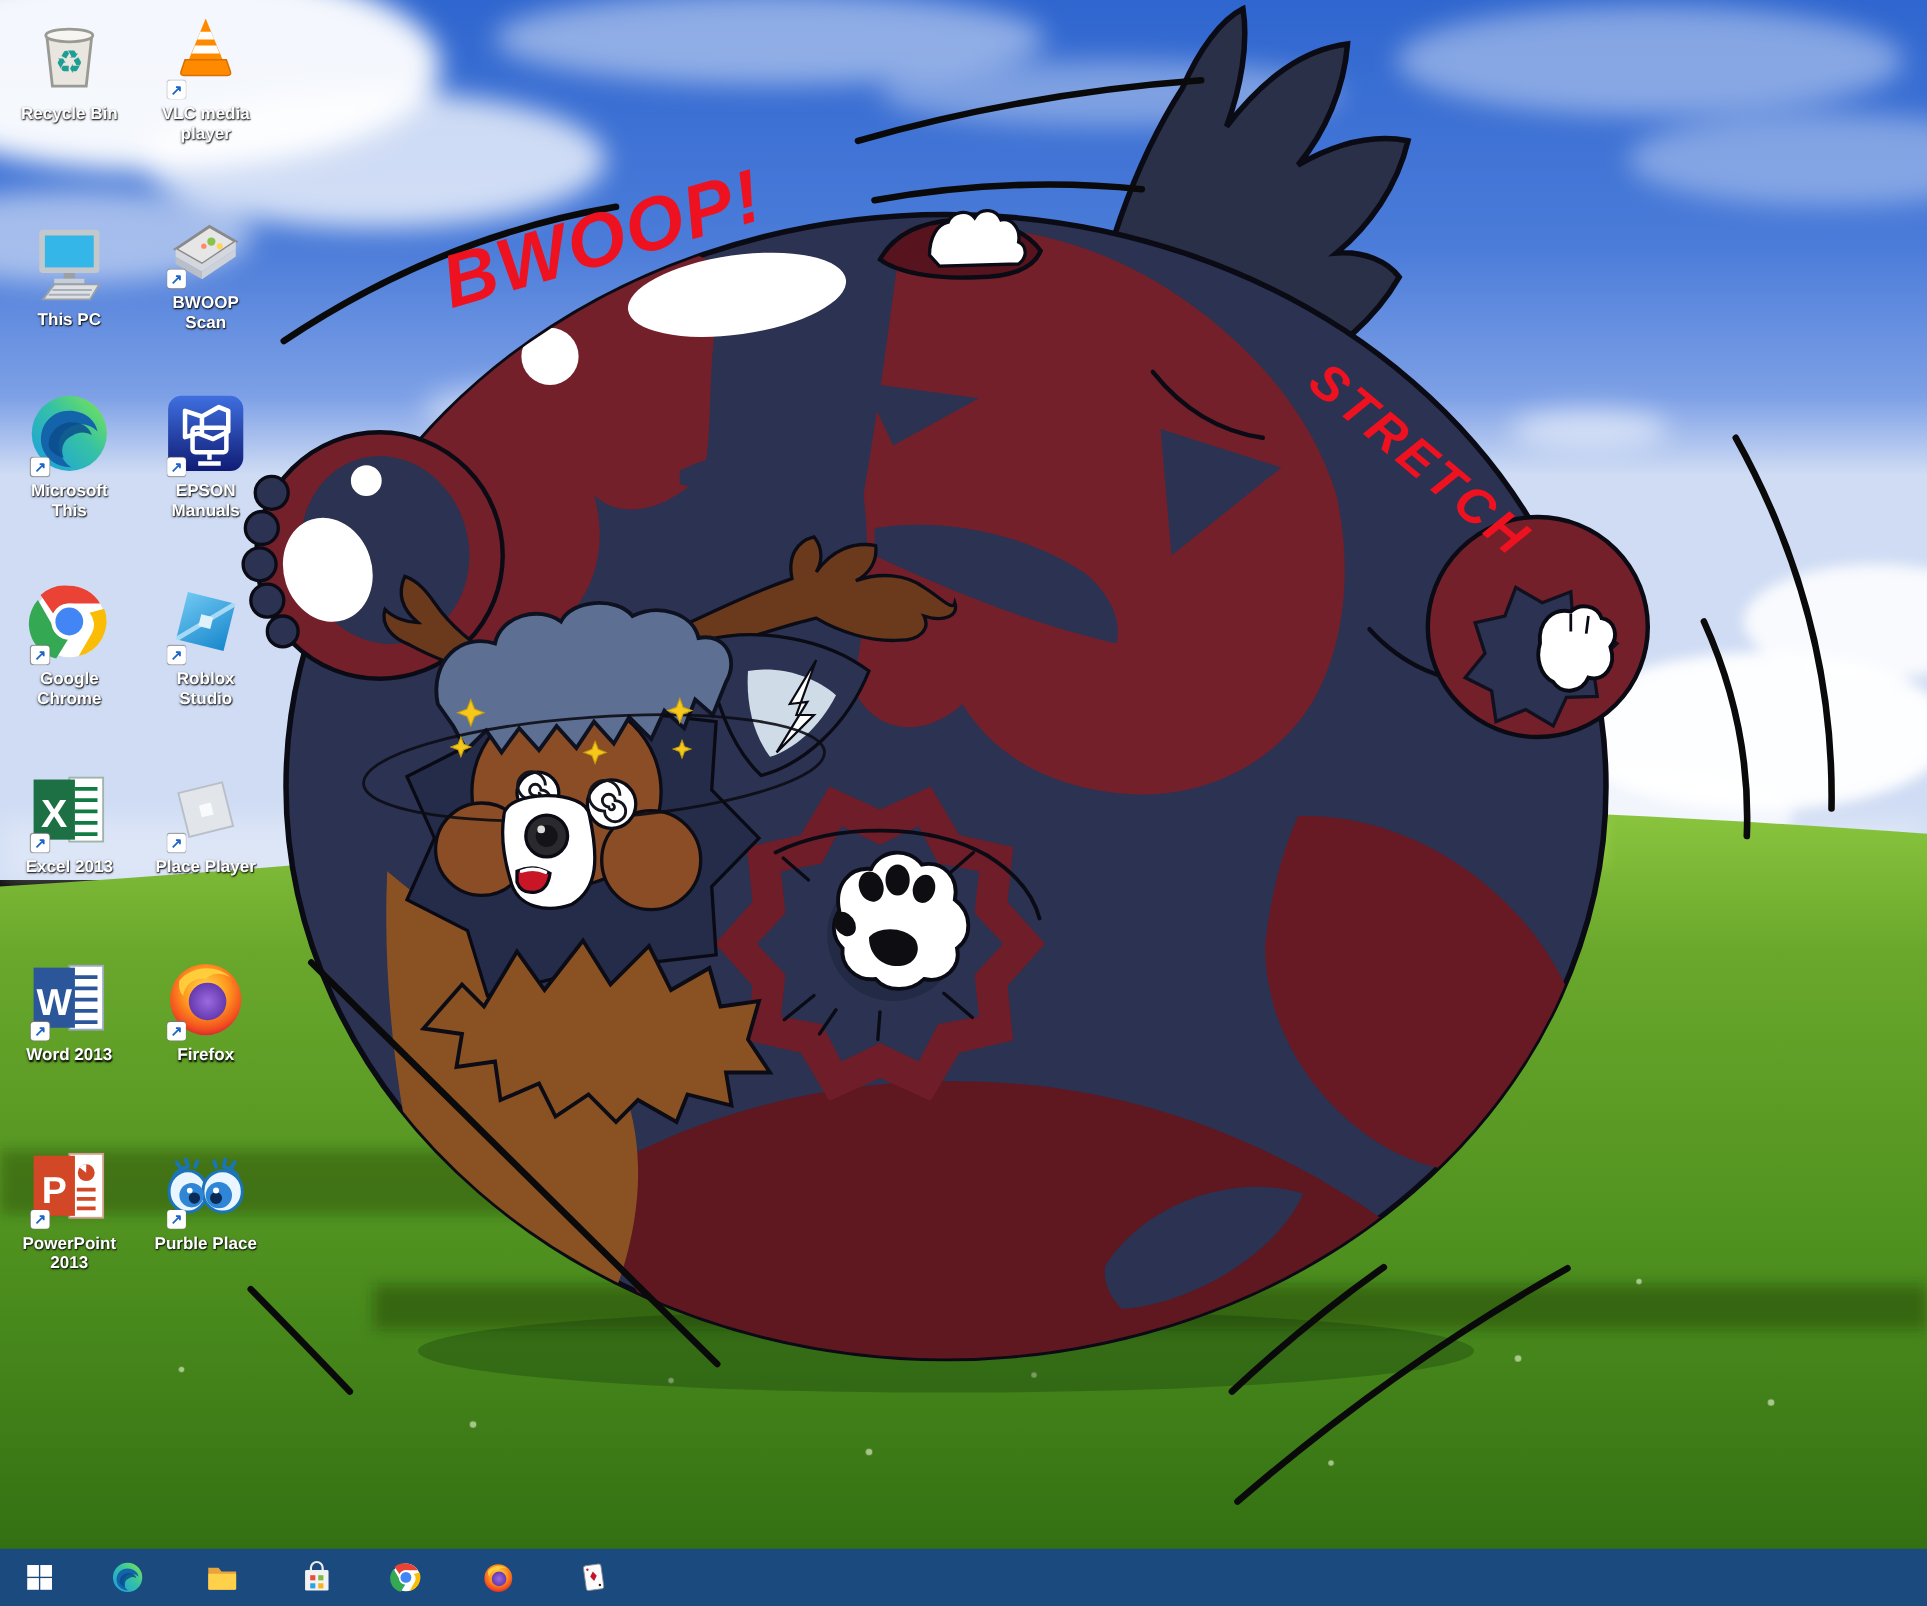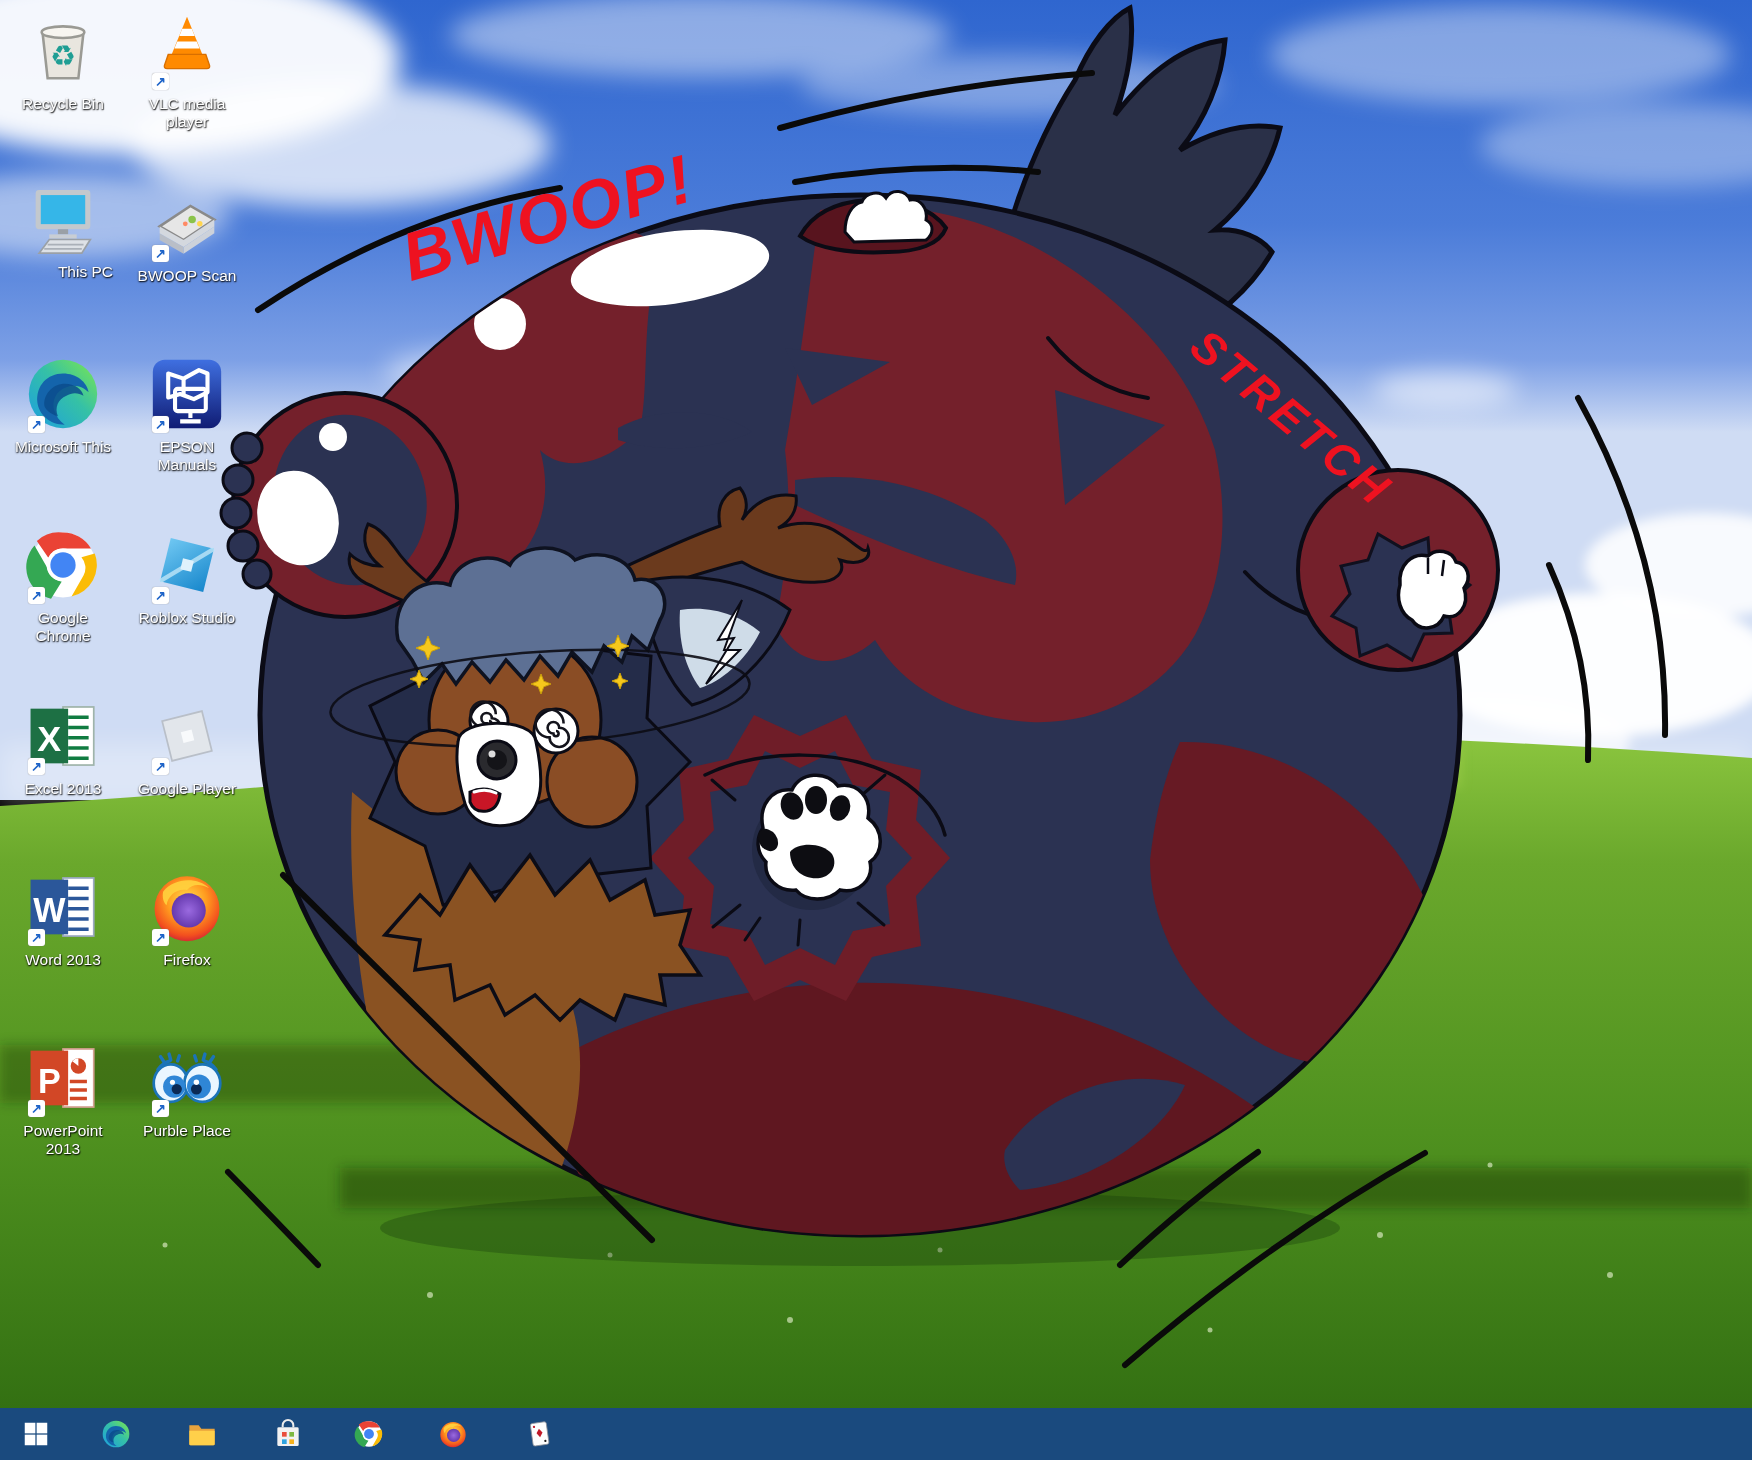--- a/index.html
+++ b/index.html
@@ -8,21 +8,21 @@
   
   #wallpaper{position:absolute;inset:0;z-index:0;}
   
   .icon-cell{position:absolute;width:118px;text-align:center;z-index:10;cursor:default;}
   .icon-art{width:82px;height:82px;margin:0 auto;position:relative;}
   .icon-art svg{width:100%;height:100%;display:block;}
   .shortcut-badge{position:absolute;left:6px;bottom:2px;width:17px;height:17px;background:#fff;
      border-radius:3px;box-shadow:0 0 1px #777;display:flex;align-items:center;justify-content:center;
      color:#1d63c8;font-size:13px;font-weight:bold;line-height:1;}
   .icon-label{margin:3px auto 0;max-width:100px;font-size:15.5px;line-height:1.18;color:#fff;
-     text-shadow:0 1px 2px rgba(0,0,0,.85),1px 1px 1px rgba(0,0,0,.6);}
+     text-shadow:0 1px 2px rgba(0,0,0,.85),1px 1px 1px rgba(0,0,0,.6);font-weight:bold;}
   
   #artLayer{position:absolute;inset:0;z-index:20;pointer-events:none;}
   .sfx{position:absolute;z-index:22;font-weight:bold;color:var(--sfx-color,#ee1220);pointer-events:none;}
   #sfx-bwoop{left:398px;top:178px;font-size:68px;transform:rotate(-16deg);letter-spacing:2px;
      font-style:italic;}
   #sfx-stretch{left:1215px;top:318px;font-size:46px;transform:rotate(40deg);transform-origin:left top;
      font-style:italic;letter-spacing:4px;}
   
   #taskbar{position:absolute;left:0;bottom:0;width:100%;height:52px;background:var(--taskbar-bg,#1a4a7e);
      z-index:30;}
@@ -114,21 +114,21 @@
           <svg viewBox="0 0 48 48">
             <path d="M24 4 L33 26 H15 Z" fill="#ff8a00"></path>
             <path d="M21.2 11 h5.6 l1.7 4.2 h-9 Z" fill="#fff"></path>
             <path d="M18.3 18.4 h11.4 l1.7 4.2 h-14.8 Z" fill="#fff"></path>
             <path d="M13 26 h22 l2.2 6.5 q.4 1.8-1.6 1.8 h-23.2 q-2 0-1.6-1.8 Z" fill="#ff8a00" stroke="#d86f00" stroke-width=".8"></path>
           </svg>
           <div class="shortcut-badge">↗</div>
         </div>
         <div class="icon-label">VLC media player</div>
       </div>
-      <div class="icon-cell" style="left: 4px; top: 178px; text-align: right;">
+      <div class="icon-cell" style="left: 4px; top: 197px;">
         <div class="icon-art">
           <svg viewBox="0 0 48 48">
             <rect x="8" y="7" width="32" height="23" rx="2" fill="#c3c8cd"></rect>
             <rect x="11" y="10" width="26" height="17" fill="#35b6e8"></rect>
             <rect x="21" y="30" width="6" height="3" fill="#9aa0a6"></rect>
             <rect x="16" y="33" width="16" height="2.5" fill="#c9ced4"></rect>
             <path d="M10 44 l6-8 h24 l-5 8 Z" fill="#dde1e6" stroke="#9aa0a6" stroke-width="1"></path>
             <path d="M15 39 h21 M13 41.5 h22" stroke="#aab0b8" stroke-width="1"></path>
           </svg>
         </div>
@@ -238,21 +238,21 @@
       <div class="icon-cell" style="left: 128px; top: 695px;">
         <div class="icon-art">
           <svg viewBox="0 0 48 48">
             <g transform="rotate(-14 24 24)">
               <rect x="12" y="12" width="24" height="24" fill="#e2e6eb" stroke="#b9bfc8" stroke-width="1"></rect>
               <rect x="21" y="21" width="6.5" height="6.5" fill="#f8fafc"></rect>
             </g>
           </svg>
           <div class="shortcut-badge">↗</div>
         </div>
-        <div class="icon-label">Google Player</div>
+        <div class="icon-label">Place Player</div>
       </div>
       <div class="icon-cell" style="left: 4px; top: 866px;">
         <div class="icon-art">
           <svg viewBox="0 0 48 48">
             <rect x="24" y="7" width="18" height="34" fill="#fff" stroke="#9aa8c0" stroke-width="1"></rect>
             <g stroke="#2b579a" stroke-width="2">
               <path d="M27 13h12M27 19h12M27 25h12M27 31h12M27 37h12"></path>
             </g>
             <rect x="5" y="8" width="22" height="32" fill="#2b579a"></rect>
             <text x="16" y="33" font-size="20" font-weight="bold" fill="#fff" text-anchor="middle" font-family="Liberation Sans,sans-serif">W</text>

